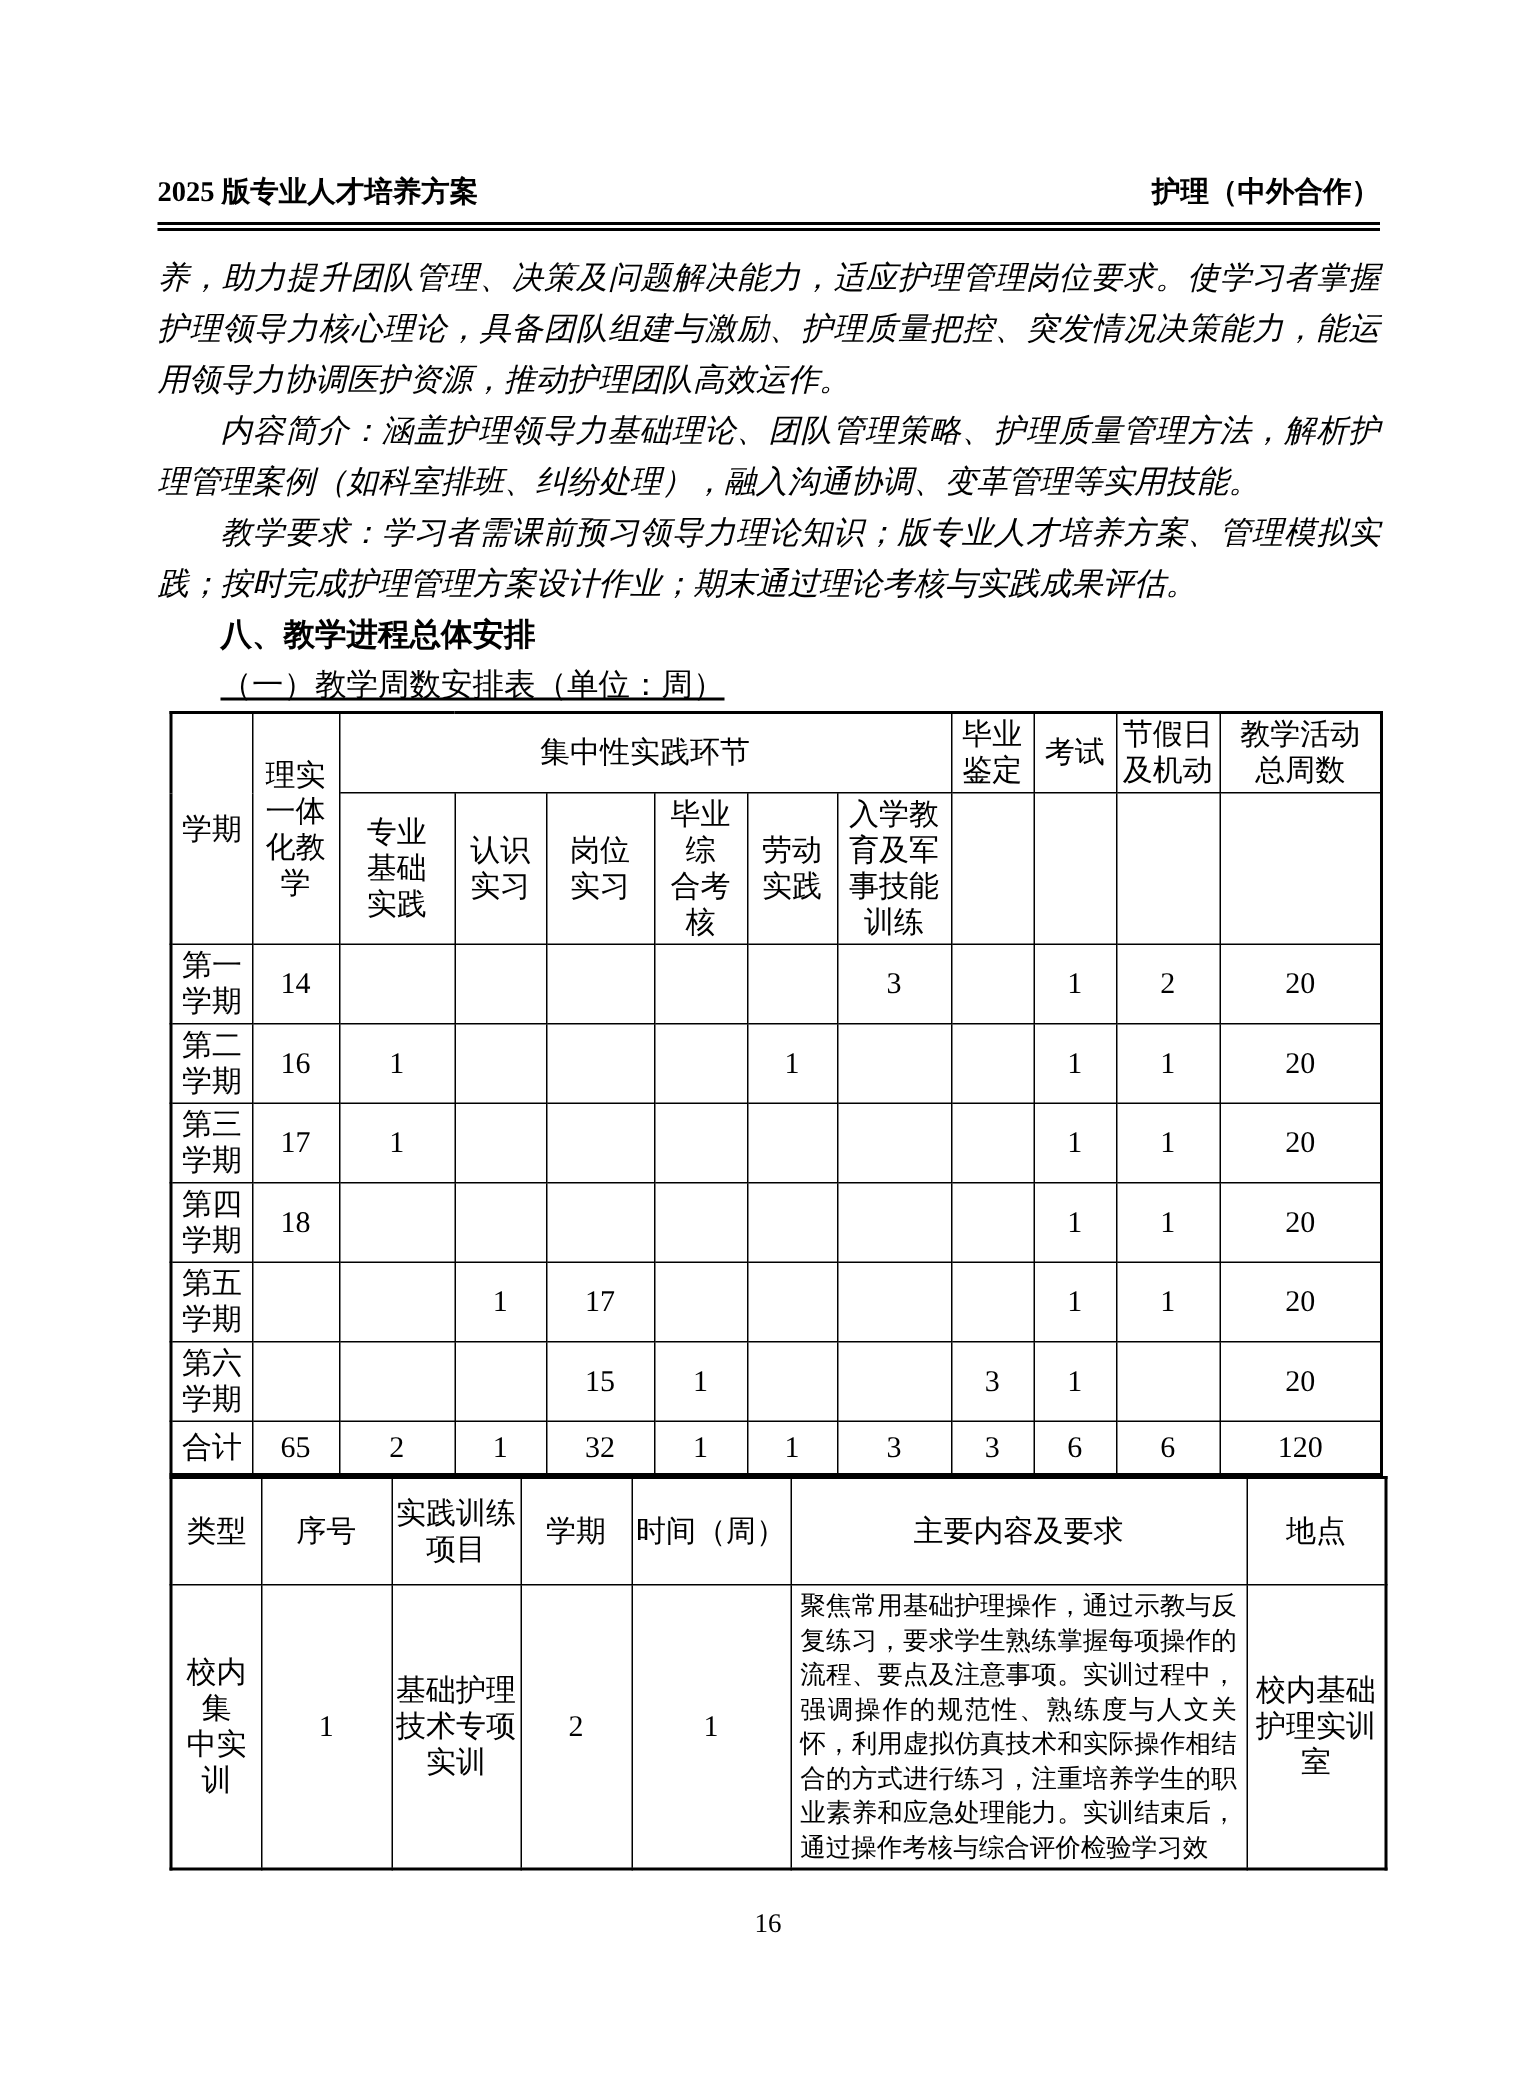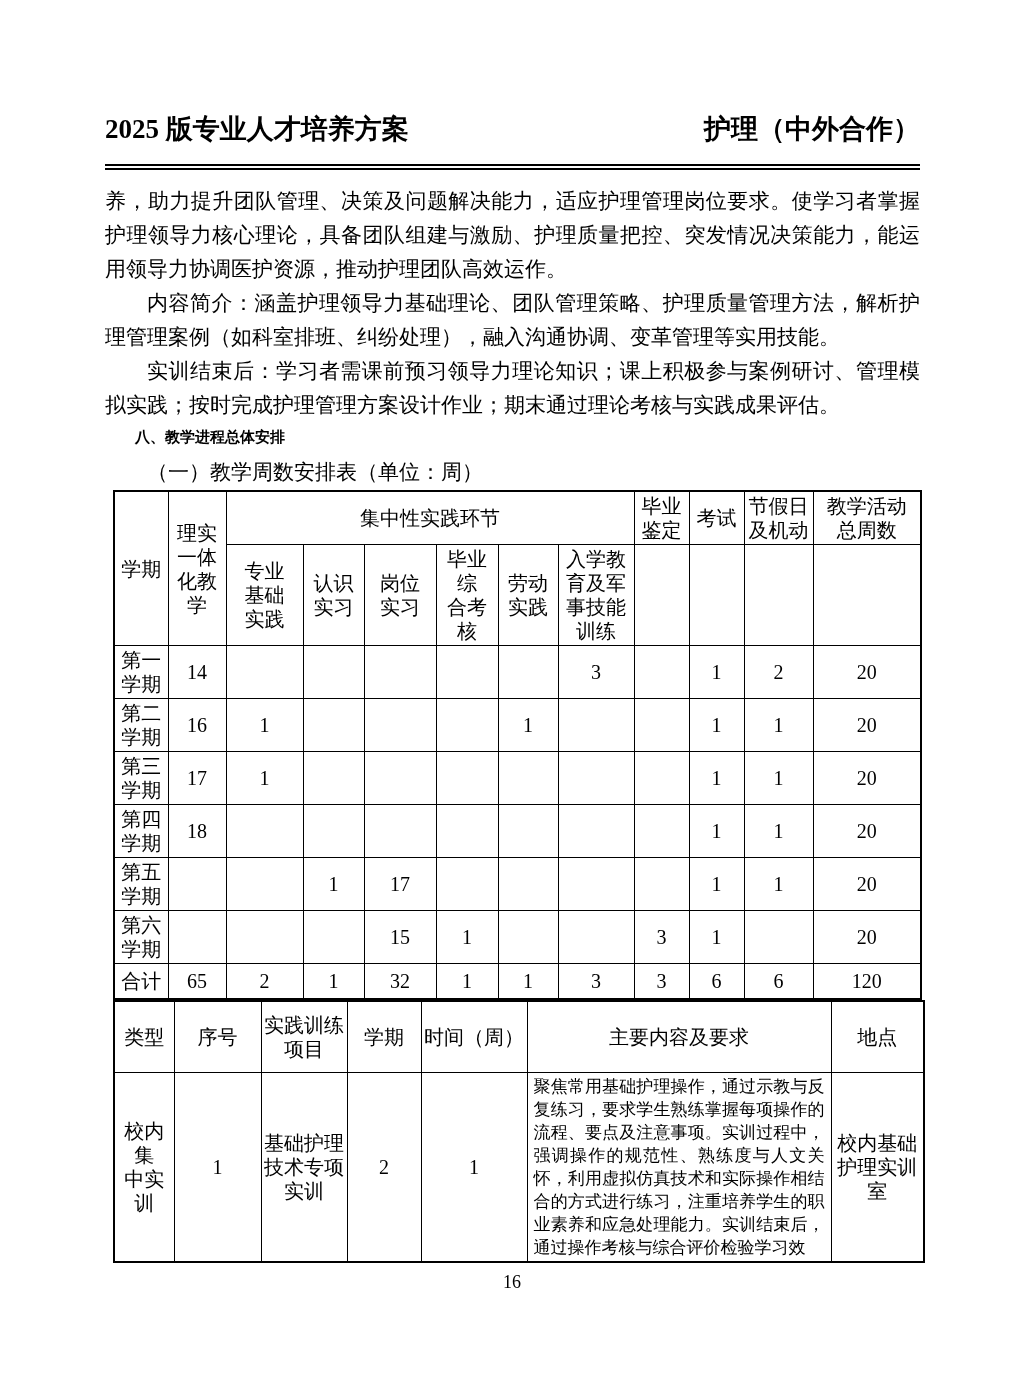--- a/index.html
+++ b/index.html
@@ -7,29 +7,29 @@
   .page {
     width: 1024px; height: 1389px;
     background: #ffffff; color: #000000;
     font-family: "Liberation Serif", "DejaVu Serif", serif;
     position: relative;
     padding: 116px 104px 0 105px;
     overflow: hidden;
   }
   .doc-header {
     display: flex; justify-content: space-between; align-items: flex-end;
-    font-size: 27px; font-weight: bold; line-height: 26px;
+    font-size: 19px; font-weight: bold; line-height: 26px;
     border-bottom: 6px double #000;
-    padding-bottom: 22px;
+    padding-bottom: 6px;
   }
   .body-text { margin-top: 14px; }
-  .para { font-size: 21px; line-height: 34px; text-align: justify; }
+  .para { font-size: 21px; line-height: 34px; text-align: justify; font-style: italic; }
   .indent { text-indent: 2em; }
-  .section-heading { font-size: 15px; line-height: 34px; font-weight: bold; text-indent: 2em; font-family: Liberation Mono, monospace; }
-  .table-caption { font-size: 21px; line-height: 32px; text-indent: 2em; }
+  .section-heading { font-size: 21px; line-height: 34px; font-weight: bold; text-indent: 2em; }
+  .table-caption { font-size: 21px; line-height: 32px; text-indent: 2em; text-decoration: underline; }
 
   table {
     border-collapse: collapse; table-layout: fixed;
     margin-left: 8px;
     border: 2px solid #000;
   }
   th, td {
     border: 1px solid #000;
     font-weight: normal;
     font-size: 20px; line-height: 24px;
@@ -66,21 +66,21 @@
 <div class="page">
 
   <div class="doc-header">
     <span>2025 版专业人才培养方案</span>
     <span>护理（中外合作）</span>
   </div>
 
   <div class="body-text">
     <p class="para">养，助力提升团队管理、决策及问题解决能力，适应护理管理岗位要求。使学习者掌握护理领导力核心理论，具备团队组建与激励、护理质量把控、突发情况决策能力，能运用领导力协调医护资源，推动护理团队高效运作。</p>
     <p class="para indent">内容简介：涵盖护理领导力基础理论、团队管理策略、护理质量管理方法，解析护理管理案例（如科室排班、纠纷处理），融入沟通协调、变革管理等实用技能。</p>
-    <p class="para indent">实训结束后：学习者需课前预习领导力理论知识；课上积极参与案例研讨、管理模拟实践；按时完成护理管理方案设计作业；期末通过理论考核与实践成果评估。</p>
+    <p class="para indent">教学要求：学习者需课前预习领导力理论知识；版专业人才培养方案、管理模拟实践；按时完成护理管理方案设计作业；期末通过理论考核与实践成果评估。</p>
     <p class="section-heading">八、教学进程总体安排</p>
     <p class="table-caption">（一）教学周数安排表（单位：周）</p>
   </div>
 
   <table class="t1">
     <colgroup>
       <col style="width:54px">
         <col style="width:58px">
         <col style="width:77px">
         <col style="width:61px">

